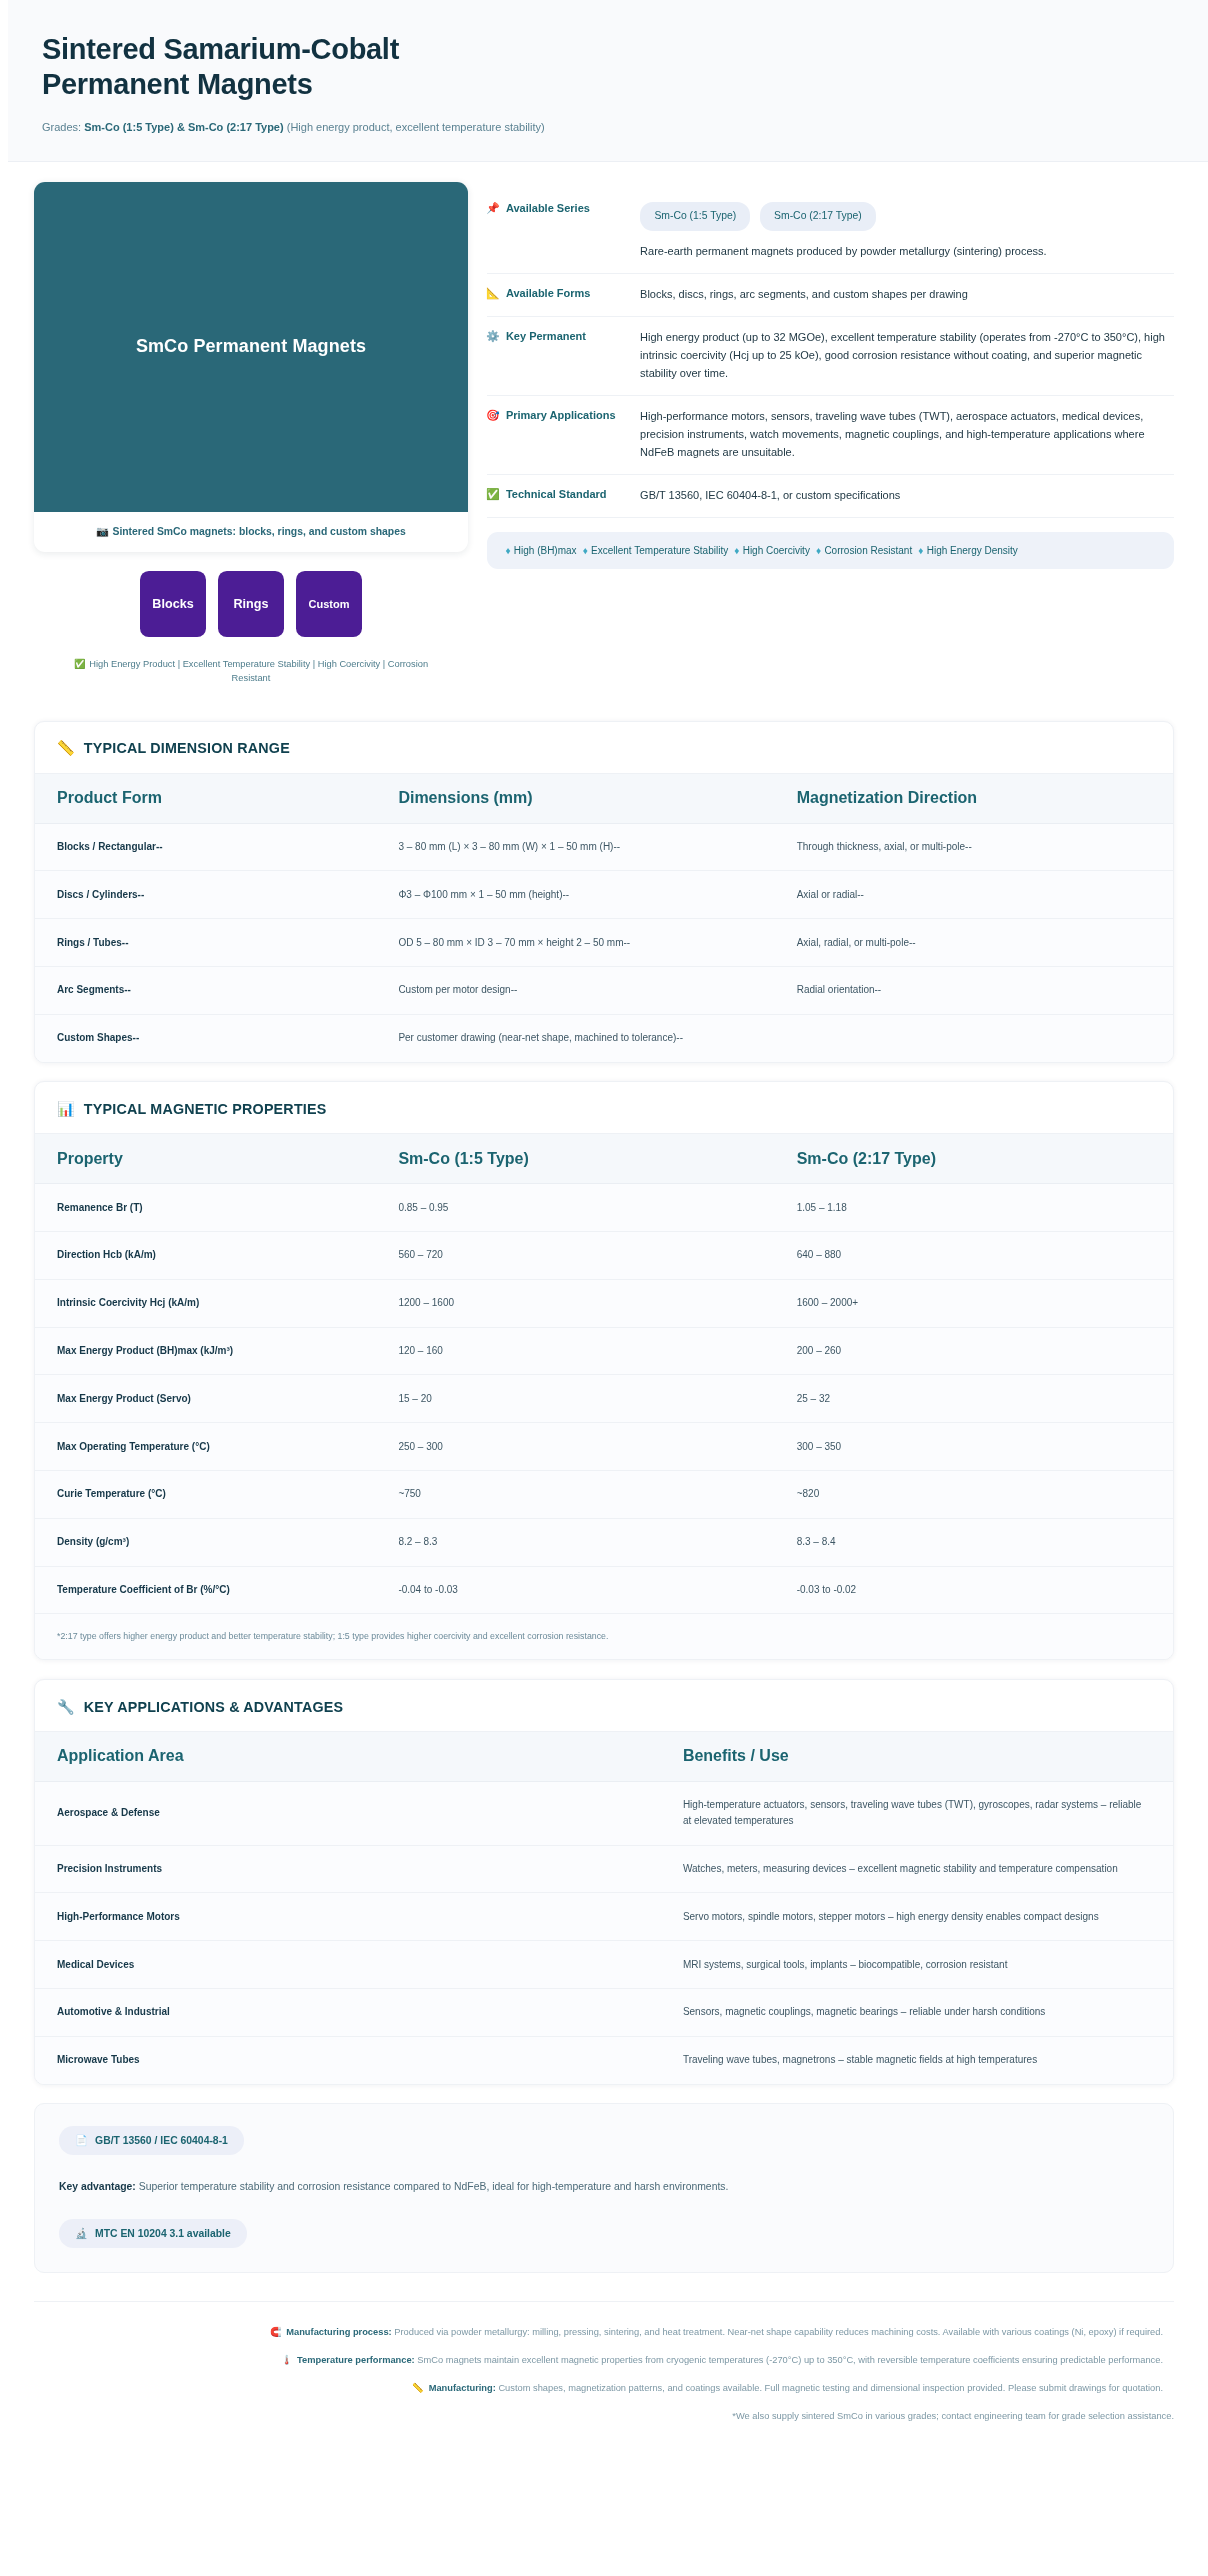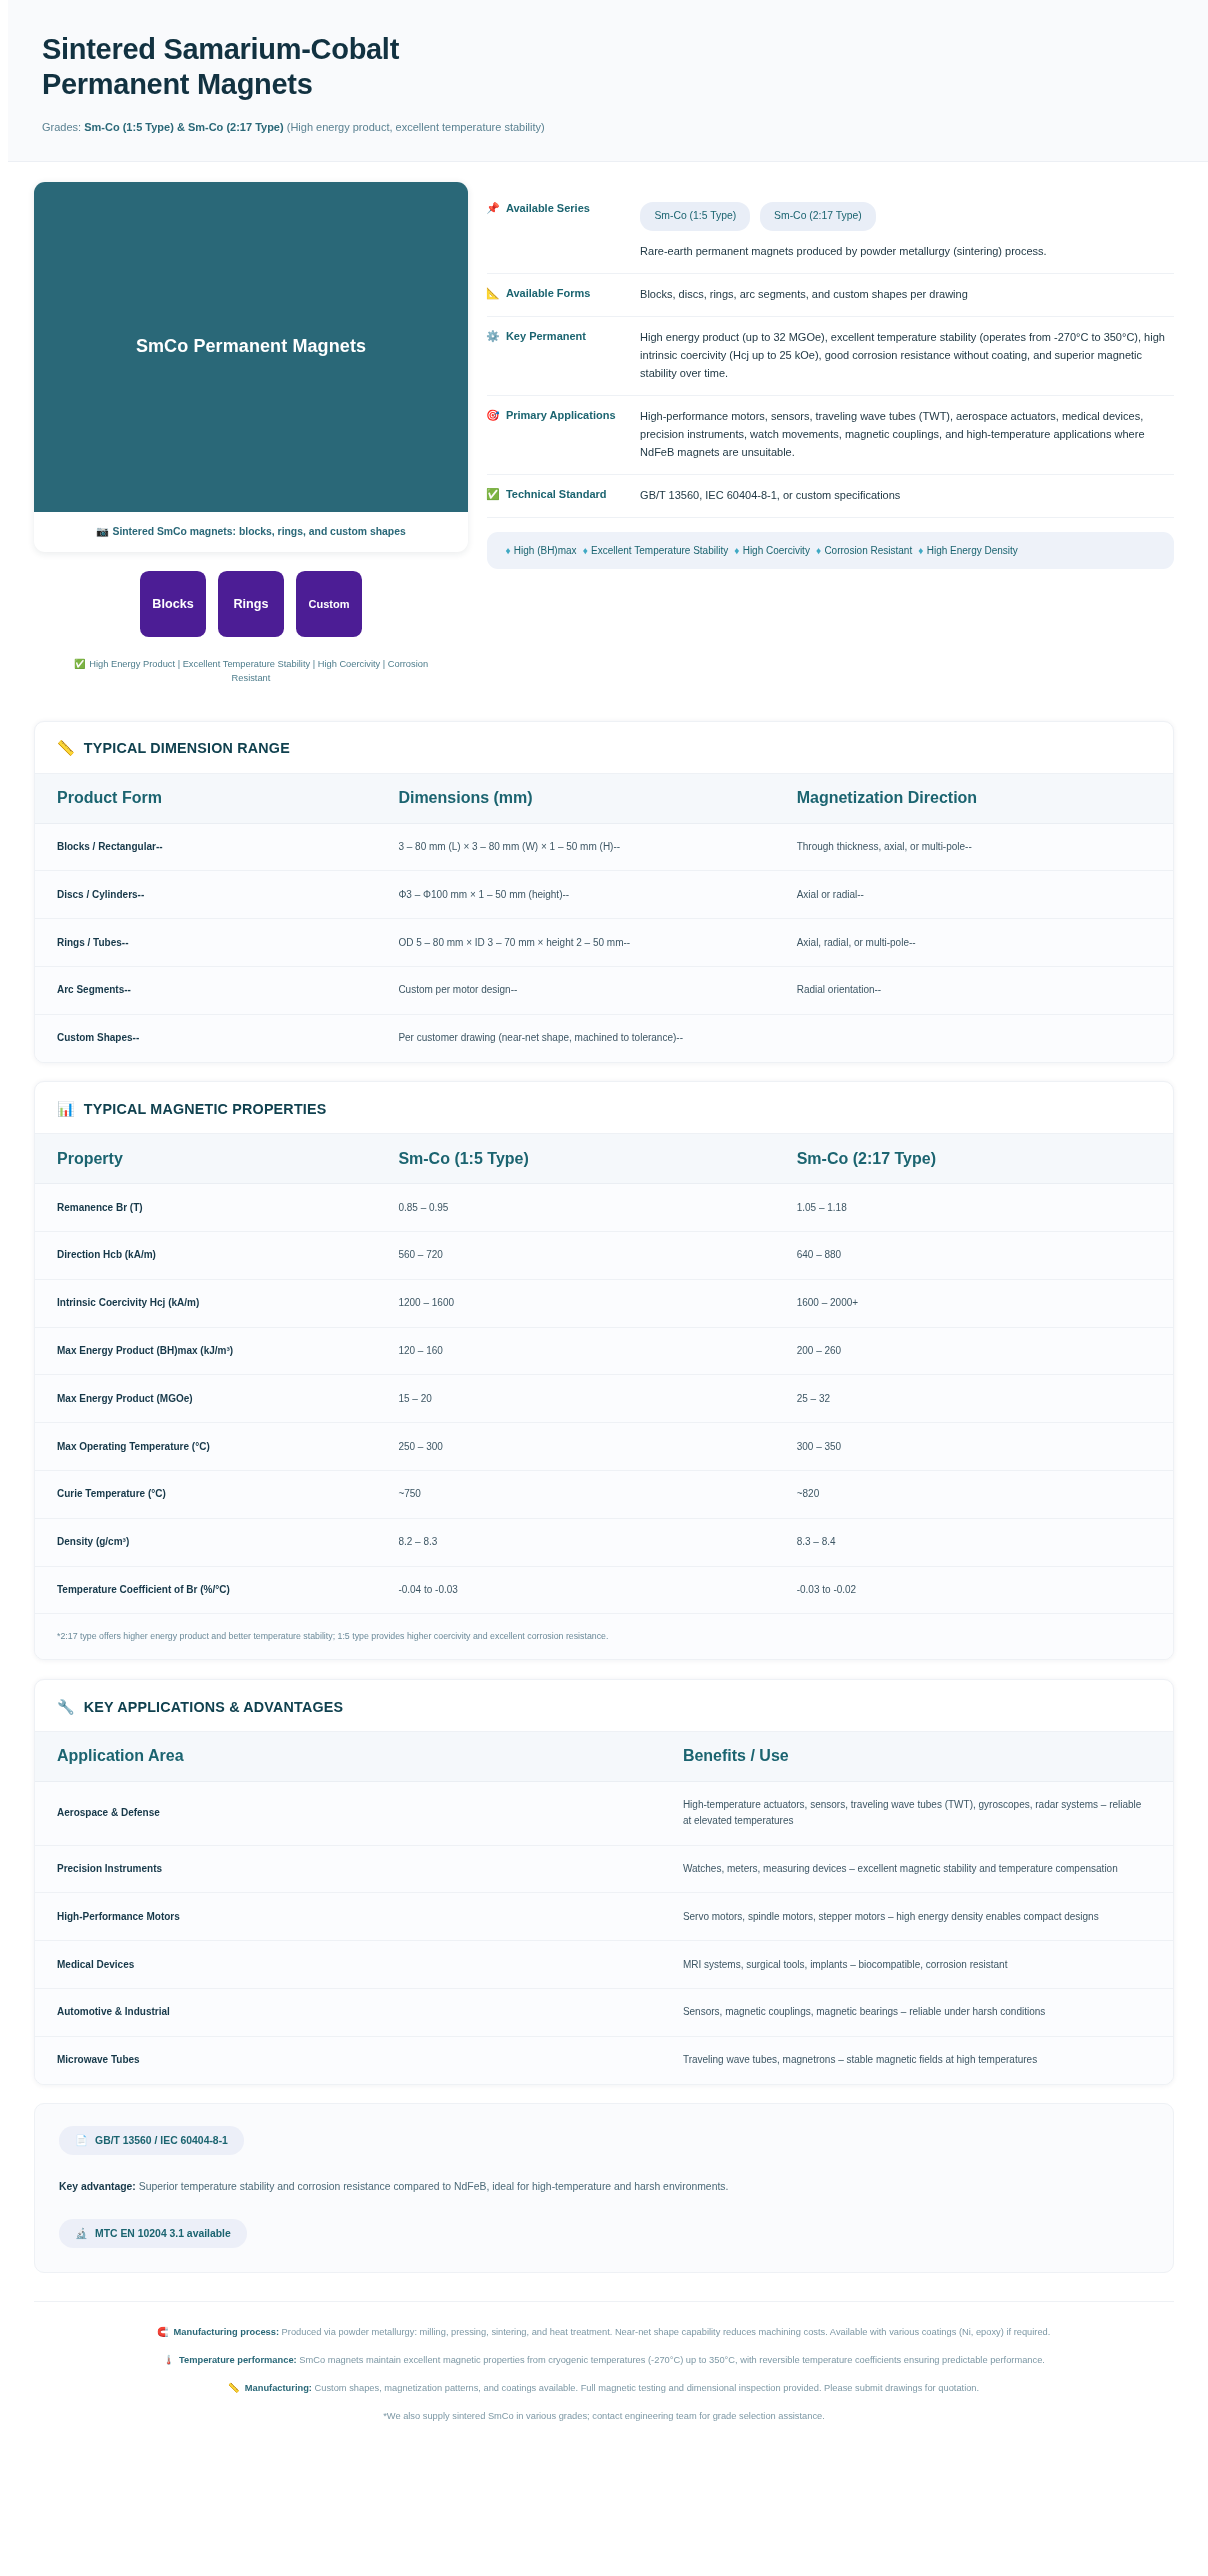--- a/index.html
+++ b/index.html
@@ -236,21 +236,21 @@
     color: #4b6a78;
     line-height: 1.6;
   }
   .std-text b { color: #163849; font-weight: 700; }
 
   
   .footer {
     margin: 28.6px 34px 26px 34px;
     border-top: 1.1px solid #eef1f5;
     padding-top: 23px;
-    text-align: center;
+    text-align: right;
   }
   .foot-line {
     font-size: 9.3px;
     color: #7d98a5;
     line-height: 1.72;
     margin-bottom: 12px;
     padding: 0 11px;
   }
   .foot-line b { color: #2a6878; font-weight: 700; }
   .foot-line .ico { margin-right: 4.4px; }
@@ -430,21 +430,21 @@
           <td class="first">Intrinsic Coercivity Hcj (kA/m)</td>
           <td>1200 – 1600</td>
           <td>1600 – 2000+</td>
         </tr>
         <tr>
           <td class="first">Max Energy Product (BH)max (kJ/m³)</td>
           <td>120 – 160</td>
           <td>200 – 260</td>
         </tr>
         <tr>
-          <td class="first">Max Energy Product (MGOe)</td>
+          <td class="first">Max Energy Product (Servo)</td>
           <td>15 – 20</td>
           <td>25 – 32</td>
         </tr>
         <tr>
           <td class="first">Max Operating Temperature (°C)</td>
           <td>250 – 300</td>
           <td>300 – 350</td>
         </tr>
         <tr>
           <td class="first">Curie Temperature (°C)</td>

